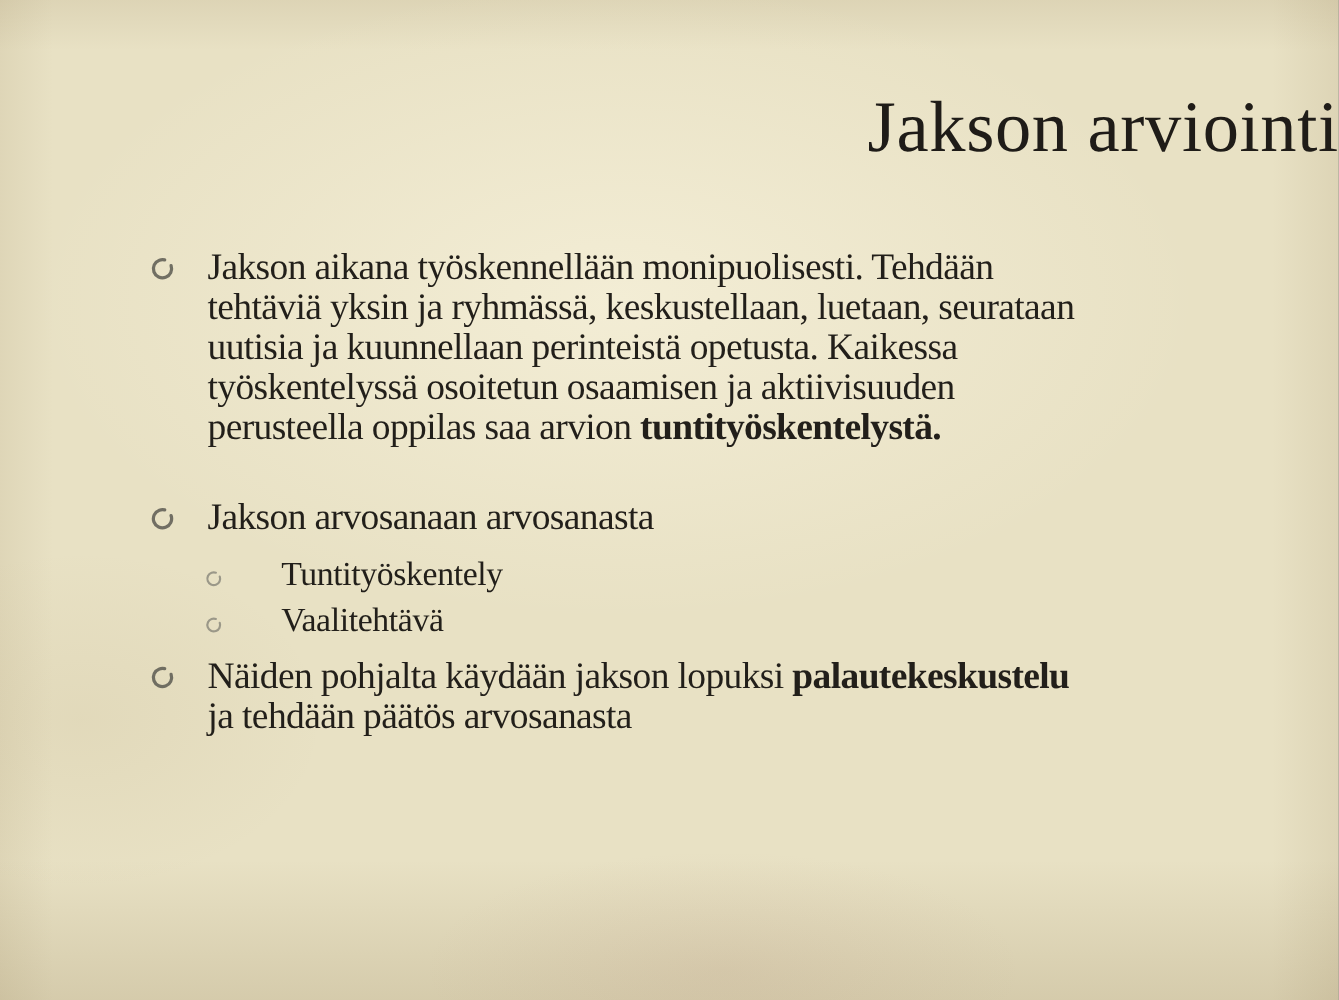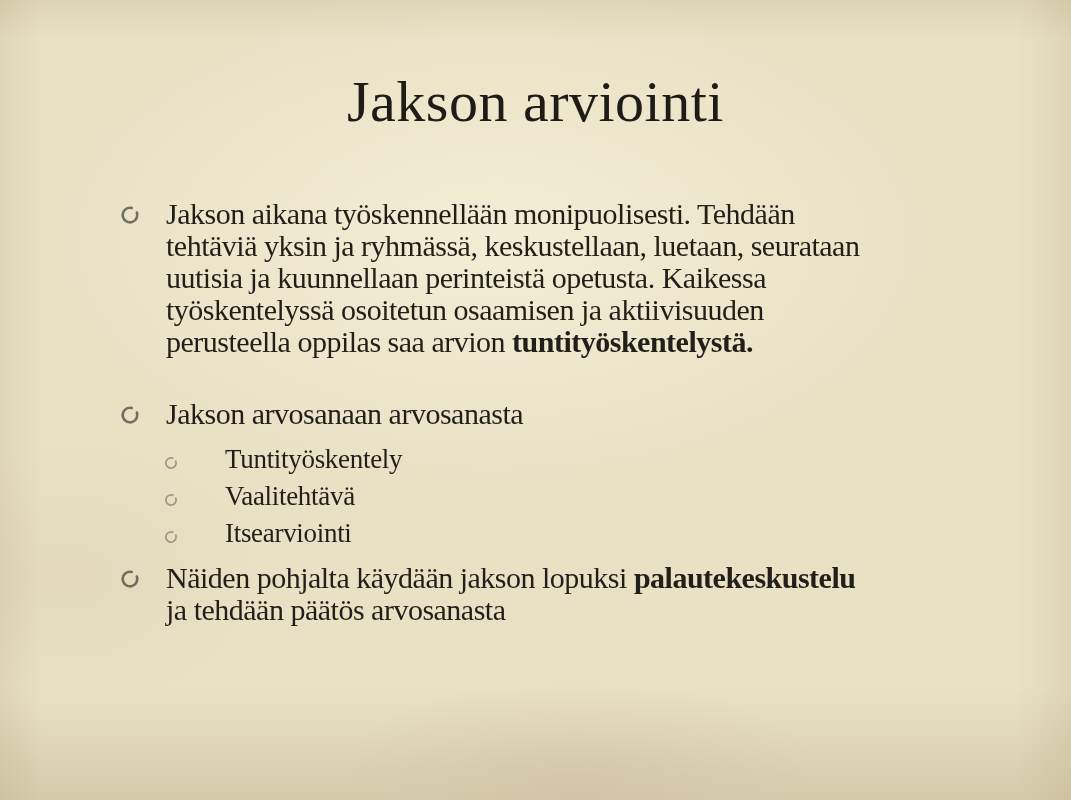--- a/index.html
+++ b/index.html
@@ -12,21 +12,21 @@
     background-color:#e8e1c4;
     background-image:
       radial-gradient(620px 340px at 46% 30%, rgba(252,247,227,0.55), rgba(252,247,227,0) 75%),
       radial-gradient(300px 120px at 54% 97%, rgba(168,122,108,0.10), rgba(168,122,108,0) 80%),
       radial-gradient(260px 180px at 6% 72%, rgba(150,125,75,0.08), rgba(150,125,75,0) 75%),
       linear-gradient(to bottom, rgba(125,100,55,0.10), rgba(125,100,55,0) 5%, rgba(125,100,55,0) 86%, rgba(120,95,50,0.17) 100%),
       linear-gradient(to right, rgba(125,100,55,0.09), rgba(125,100,55,0) 4%, rgba(125,100,55,0) 95%, rgba(125,100,55,0.10) 100%);
   }
   .title {
     position:absolute; top:66px; left:0; width:100%;
-    text-align:center;
+    text-align:right;
     font-size:58px; line-height:72px;
     letter-spacing:0.5px;
     color:#1f1c18;
   }
   .content {
     position:absolute; left:120px; top:198px; width:870px;
   }
   .item { display:flex; align-items:flex-start; }
   .item .txt { white-space:pre-wrap; }
   .item .txt .b { font-weight:bold; }
@@ -75,28 +75,20 @@
         <span class="txt"><span>Tuntityöskentely</span></span>
       </div>
       <div class="item l2">
         <span class="ring">
           <svg viewBox="0 0 20 20">
             <circle cx="10" cy="10" r="7.3" fill="none" stroke="#8e8c7f" stroke-width="2.5" stroke-linecap="round" stroke-dasharray="38.5 7.4" transform="rotate(-20 10 10)"></circle>
           </svg>
         </span>
         <span class="txt"><span>Vaalitehtävä</span></span>
       </div>
-      <div class="item l2">
-        <span class="ring">
-          <svg viewBox="0 0 20 20">
-            <circle cx="10" cy="10" r="7.3" fill="none" stroke="#8e8c7f" stroke-width="2.5" stroke-linecap="round" stroke-dasharray="38.5 7.4" transform="rotate(-20 10 10)"></circle>
-          </svg>
-        </span>
-        <span class="txt"><span>Itsearviointi</span></span>
-      </div>
       <div class="item l1">
         <span class="ring">
           <svg viewBox="0 0 20 20">
             <circle cx="10" cy="10" r="7.3" fill="none" stroke="#57564e" stroke-width="2.6" stroke-linecap="round" stroke-dasharray="38.5 7.4" transform="rotate(-20 10 10)"></circle>
           </svg>
         </span>
         <span class="txt"><span>Näiden pohjalta käydään jakson lopuksi </span><span class="b">palautekeskustelu</span><span>
 ja tehdään päätös arvosanasta</span></span>
       </div>
     </div>

